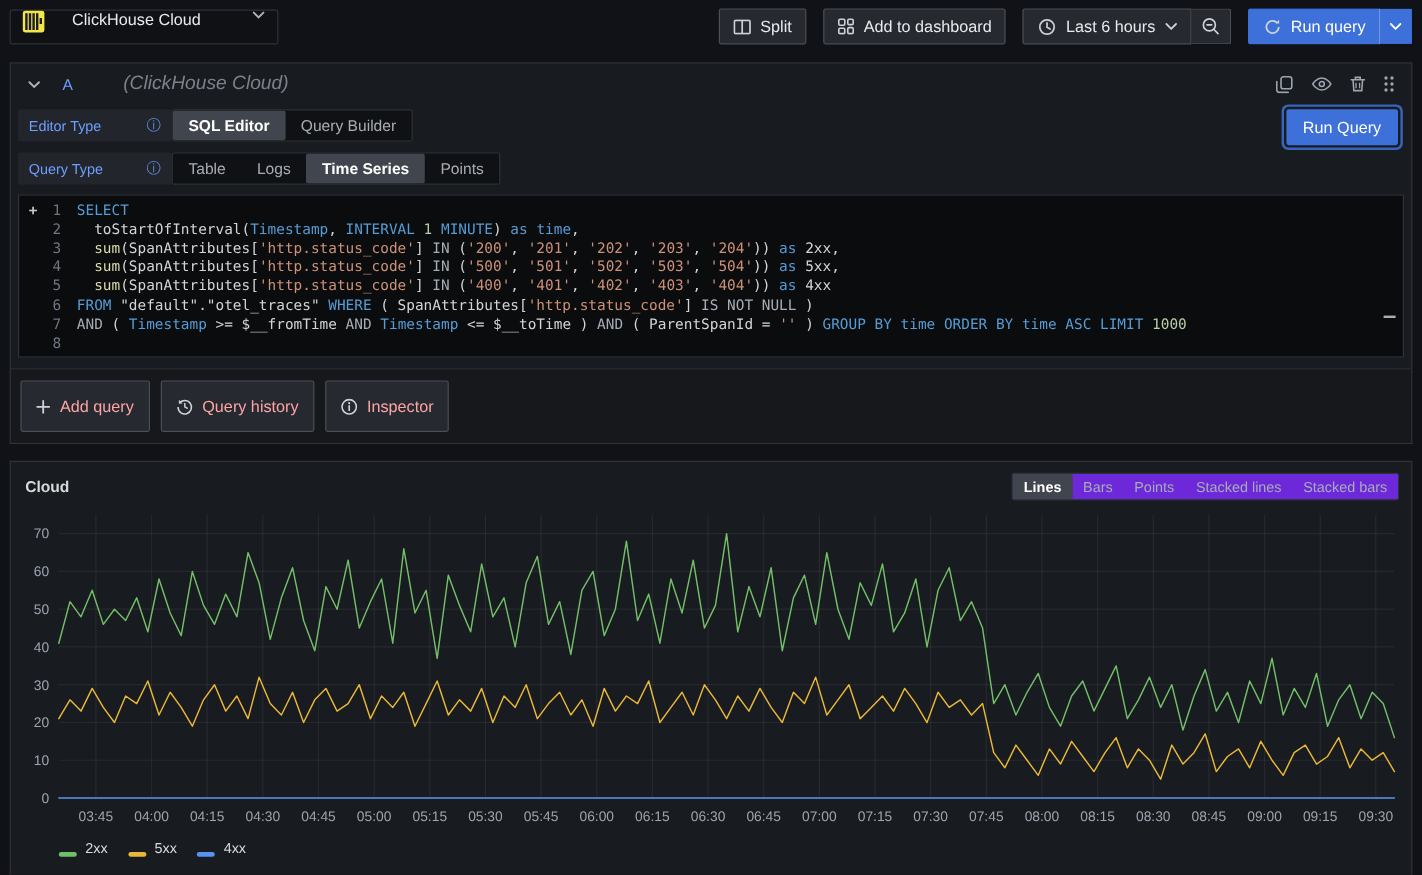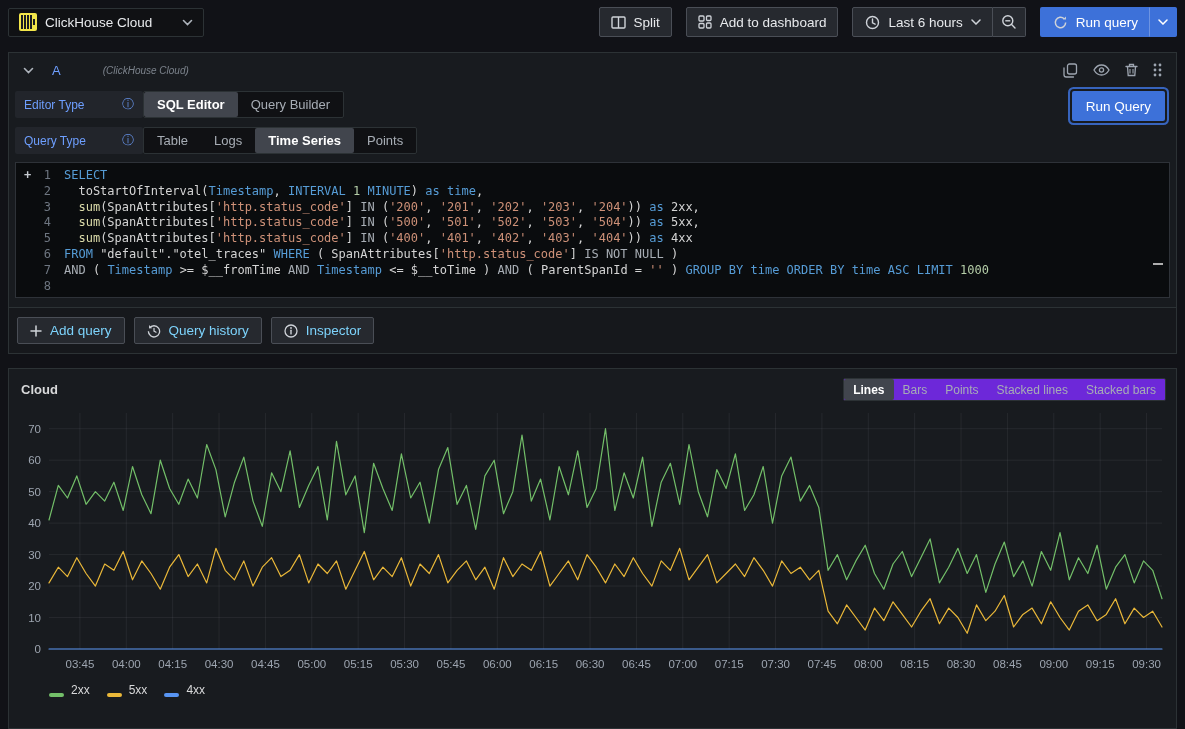--- a/index.html
+++ b/index.html
@@ -2,41 +2,41 @@
 <html><head>
 <meta charset="utf-8">
 <style>
   html,body{margin:0;padding:0;background:#111217;width:1185px;height:729px;overflow:hidden;
     font-family:"Liberation Sans","DejaVu Sans",sans-serif;-webkit-font-smoothing:antialiased;}
   *{box-sizing:border-box;}
   .icon{display:inline-flex;align-items:center;justify-content:center;color:inherit;}
 
   
   .topbar{height:44px;display:flex;align-items:center;padding:0 8px;background:#111217;}
-  .ds-picker{display:flex;align-items:center;gap:8px;height:29px;width:196px;padding:0 10px;
+  .ds-picker{display:flex;align-items:flex-start;gap:23px;height:29px;width:224px;padding:0 10px;
     background:#101114;border:1px solid #2c3235;border-radius:2px;cursor:pointer;}
   .ch-logo{width:18px;height:18px;background:#f3e64a;border-radius:2px;display:flex;align-items:center;justify-content:center;gap:1.5px;padding:2px 2.5px;}
   .ch-logo i{display:block;width:1.8px;height:100%;background:#1b1d22;}
   .ch-logo i.short{height:38%;}
   .ds-picker .label{color:#e8eaed;font-size:13.5px;font-weight:500;flex:1;}
   .tb-right{margin-left:auto;display:flex;align-items:center;gap:14px;}
   .tb-btn{display:flex;align-items:center;gap:8px;height:30px;padding:0 11px;background:#26292f;
     border:1px solid #4a4e56;border-radius:2px;color:#e8eaed;font-size:13.5px;font-weight:500;cursor:pointer;}
   .tb-btn .icon{color:#cfd3d9;}
   .tb-group{display:flex;}
   .tb-group .tb-btn:first-child{border-right:1px solid #4a4e56;border-top-right-radius:0;border-bottom-right-radius:0;padding-left:12px;}
   .tb-group .tb-btn:last-child{border-left:none;border-top-left-radius:0;border-bottom-left-radius:0;padding:0 8px;}
   .run-btn{background:#3d71d9;border:1px solid #3d71d9;color:#fff;}
   .chev{color:#aeb4bc;}
 
   
   .query-section{margin:8px 8px 0;background:#181b1f;border:1px solid #2c3235;}
   .q-header{height:34px;display:flex;align-items:center;padding:0 14px;}
   .q-header .refid{color:#6e9fff;font-size:13px;font-weight:500;margin-left:18px;}
-  .q-header .dshint{color:#7b828b;font-size:10px;font-style:italic;margin-left:42px;}
+  .q-header .dshint{color:#7b828b;font-size:16px;font-style:italic;margin-left:42px;}
   .q-head-icons{margin-left:auto;display:flex;align-items:center;gap:15px;color:#9da5b0;}
   .q-head-icons .icon{cursor:pointer;}
   .q-body{padding:4px 6px 9px;}
   .q-row{display:flex;align-items:flex-start;margin-bottom:6px;}
   .chip{width:128px;height:27px;display:flex;align-items:center;padding:0 9px;background:#22252b;border-radius:2px;}
   .chip .chip-label{color:#6e9fff;font-size:12px;font-weight:500;}
   .chip .info{margin-left:auto;color:#6e9fff;font-size:12px;opacity:.85;cursor:pointer;}
   .radio-group{display:flex;align-items:stretch;height:27px;background:#101114;
     border:1px solid #2c3235;border-radius:2px;overflow:hidden;}
   .radio-opt{display:flex;align-items:center;padding:0 13px;font-size:13px;color:#a7adb5;cursor:pointer;white-space:nowrap;}
@@ -55,22 +55,22 @@
   .gutter .plus{color:#c6cbd1;width:22px;text-align:left;padding-left:8px;font-weight:bold;}
   .gutter .sp{width:22px;}
   .gutter .num{flex:1;text-align:right;padding-right:13px;color:#6e7681;}
   .code-text{white-space:pre;color:#d4d4d4;}
   .tk-k{color:#569cd6;} .tk-s{color:#ce9178;} .tk-n{color:#b5cea8;}
   .tk-f{color:#dcdcaa;} .tk-d{color:#d4d4d4;} .tk-o{color:#a8aeb5;}
   .cursor-underscore{position:absolute;right:6px;bottom:32px;width:10px;height:2px;background:#aeaeae;}
 
   
   .actions-row{margin:0 8px;background:#16181c;border:1px solid #2c3235;border-top:none;padding:9px 8px;display:flex;gap:9px;}
-  .act-btn{display:flex;align-items:center;gap:8px;height:27px;padding:0 12px;background:#26292f;
-    border:1px solid #4a4e56;border-radius:2px;color:#7dd3fc;font-size:13.5px;font-weight:500;cursor:pointer;}
+  .act-btn{display:flex;align-items:center;gap:8px;height:43px;padding:0 12px;background:#26292f;
+    border:1px solid #4a4e56;border-radius:2px;color:#fca5a5;font-size:13.5px;font-weight:500;cursor:pointer;}
   .act-btn .icon{color:#cfd3d9;font-size:14px;}
 
   
   .graph-panel{margin:14px 8px 0;background:#181b1f;border:1px solid #2c3235;height:361px;display:flex;flex-direction:column;}
   .g-header{display:flex;align-items:center;padding:9px 10px 2px 12px;}
   .g-title{color:#d8d9da;font-size:13px;font-weight:600;}
   .g-header .radio-group{margin-left:auto;background:#6d28d9;}
   .g-body{padding:2px 6px 0 6px;}
   .legend{display:flex;align-items:center;gap:17px;margin:2px 0 0 34px;}
   .legend-item{display:flex;align-items:flex-end;gap:7px;cursor:pointer;}

